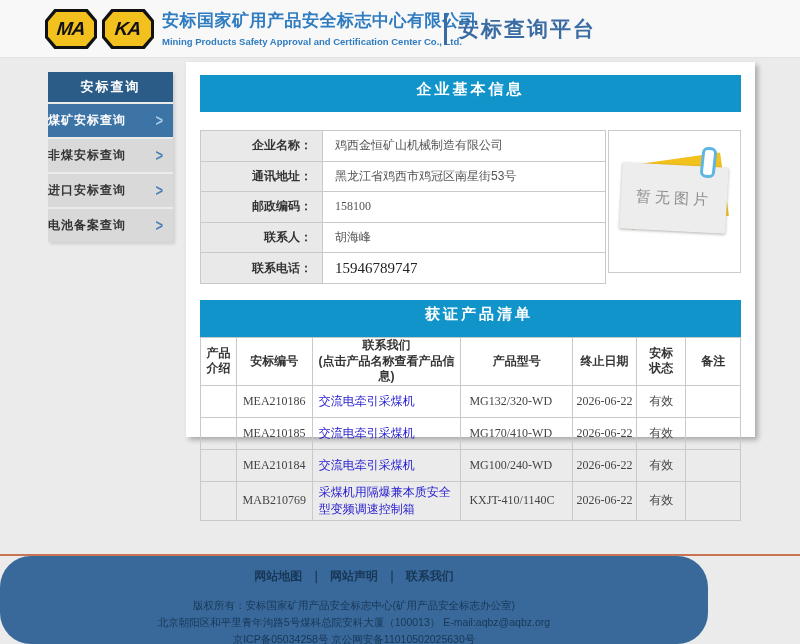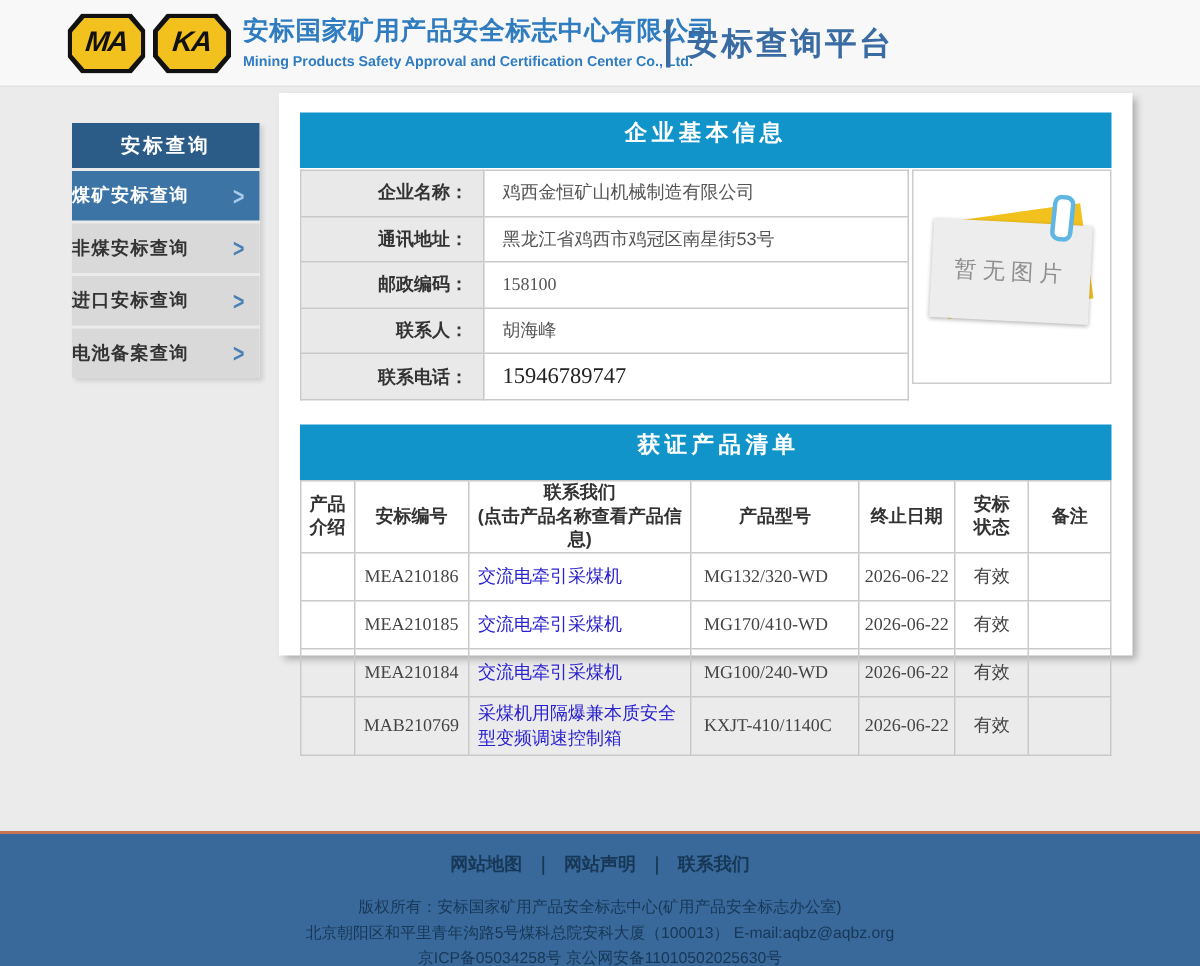--- a/index.html
+++ b/index.html
@@ -31,21 +31,21 @@
     font-weight:bold;font-style:italic;font-size:19px;color:#111;
     transform:skewX(-6deg);letter-spacing:-1px;
   }
   .org-titles{position:absolute;left:162px;top:9px;width:280px;}
   .org-cn{font-size:17px;font-weight:bold;color:#2f7cc0;letter-spacing:0.5px;white-space:nowrap;}
   .org-en{font-size:9.5px;font-weight:bold;color:#2f7cc0;margin-top:4px;white-space:nowrap;}
   .hdr-divider{position:absolute;left:444px;top:13px;width:3px;height:32px;background:#3a6ca3;}
   .platform-title{position:absolute;left:458px;top:15px;font-size:21px;font-weight:bold;color:#3a6ca3;letter-spacing:2px;}
 
   
-  .sidebar{position:absolute;left:48px;top:82px;width:125px;box-shadow:2px 2px 3px rgba(0,0,0,0.12);}
+  .sidebar{position:absolute;left:48px;top:72px;width:125px;box-shadow:2px 2px 3px rgba(0,0,0,0.12);}
   .sb-header{
     height:30px;background:#2b5b87;color:#fff;font-size:13px;font-weight:bold;
     text-align:center;line-height:30px;letter-spacing:2px;
   }
   .sb-item{
     margin-top:2px;height:33px;background:#d9d9d9;position:relative;cursor:pointer;
   }
   .sb-item .lbl{
     display:block;text-align:left;line-height:33px;font-size:12px;font-weight:bold;color:#333;
     letter-spacing:1px;
@@ -63,21 +63,21 @@
     position:absolute;left:186px;top:62px;width:569px;height:375px;background:#fff;
     box-shadow:3px 3px 5px rgba(0,0,0,0.28);
   }
   .panel-inner{padding:13px 14px 0 14px;}
   .section-bar{
     height:37px;background:#1194ca;color:#fff;font-size:15px;font-weight:bold;
     text-align:center;line-height:27px;letter-spacing:3px;
   }
 
   
-  .ent-wrap{display:flex;margin-top:1px;}
+  .ent-wrap{display:flex;margin-top:18px;}
   table{border-collapse:collapse;}
   .ent-table{width:406px;}
   .ent-table td{border:1px solid #c9c9c9;height:27.6px;font-size:12px;}
   .ent-table td.lab{
     width:110px;background:#e9e9e9;text-align:right;font-weight:bold;color:#333;
     padding-right:10px;white-space:nowrap;
   }
   .ent-table td.val{padding-left:12px;color:#555;}
   .ent-table td.val.big{font-size:15px;color:#222;}
 
@@ -108,22 +108,22 @@
   .prod-table td{height:27px;text-align:center;color:#444;}
   .prod-table td.name{text-align:left;padding:2px 6px;}
   .prod-table td.model{text-align:left;padding-left:8px;}
   .prod-table a{color:#2a22cf;text-decoration:none;cursor:pointer;}
   .c-intro{width:33px;}.c-code{width:72px;}.c-name{width:158px;}.c-model{width:111px;}
   .c-date{width:63px;}.c-status{width:48px;}.c-remark{width:54px;}
 
   
   .footer-accent{position:absolute;left:0;top:554px;width:800px;height:2px;background:#c97455;}
   .footer{
-    position:absolute;left:0;top:556px;width:800px;height:88px;background:#39699b;
-    color:#173756;text-align:center;
+    position:absolute;left:0;top:556px;width:708px;height:88px;background:#39699b;
+    color:#173756;text-align:center;border-radius:31px;
   }
   .f-links{padding-top:12px;font-size:12px;font-weight:bold;}
   .f-links a{color:#173756;text-decoration:none;cursor:pointer;margin:0 6px;}
   .f-sep{color:#173756;margin:0 2px;}
   .f-copy{margin-top:12px;font-size:10.5px;line-height:17px;}
 </style>
 </head>
 <body>
 
 <div class="top-header">

